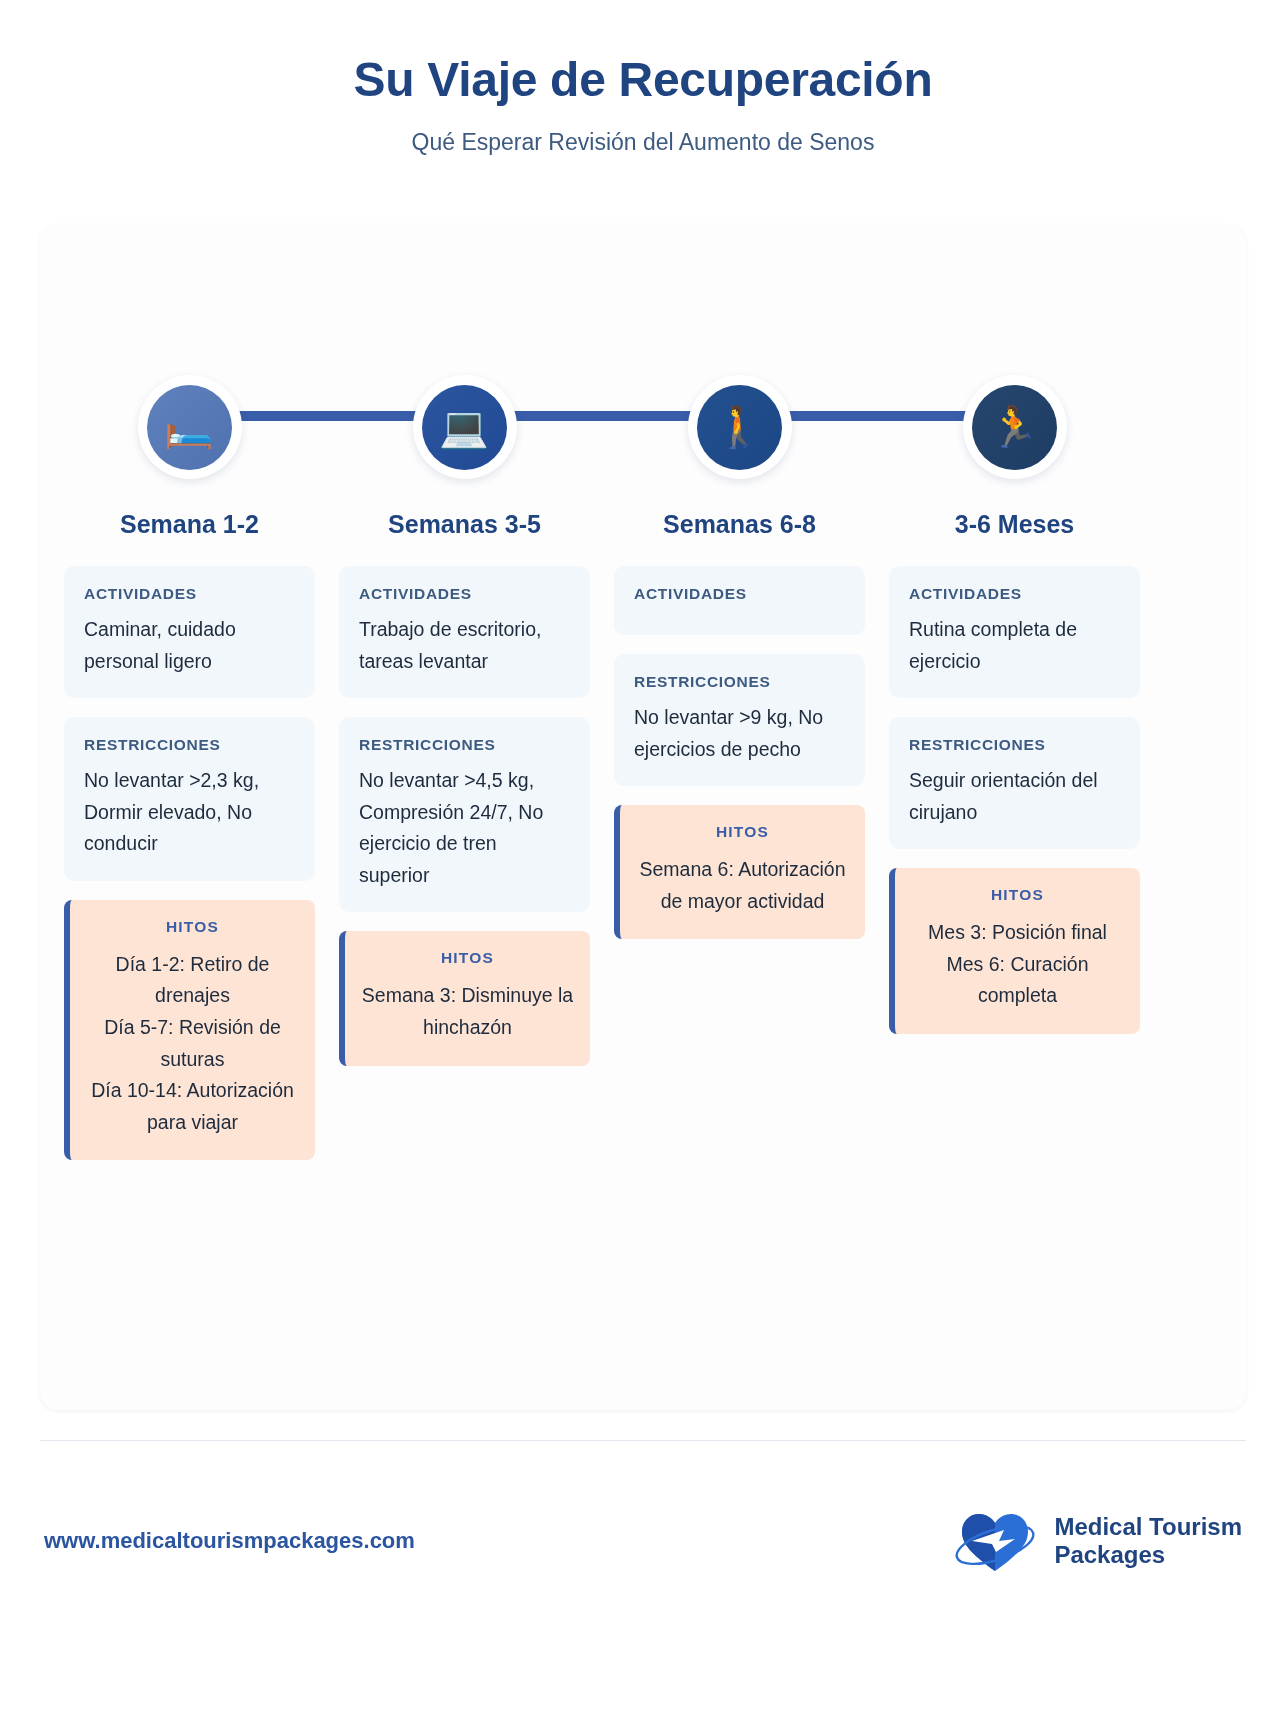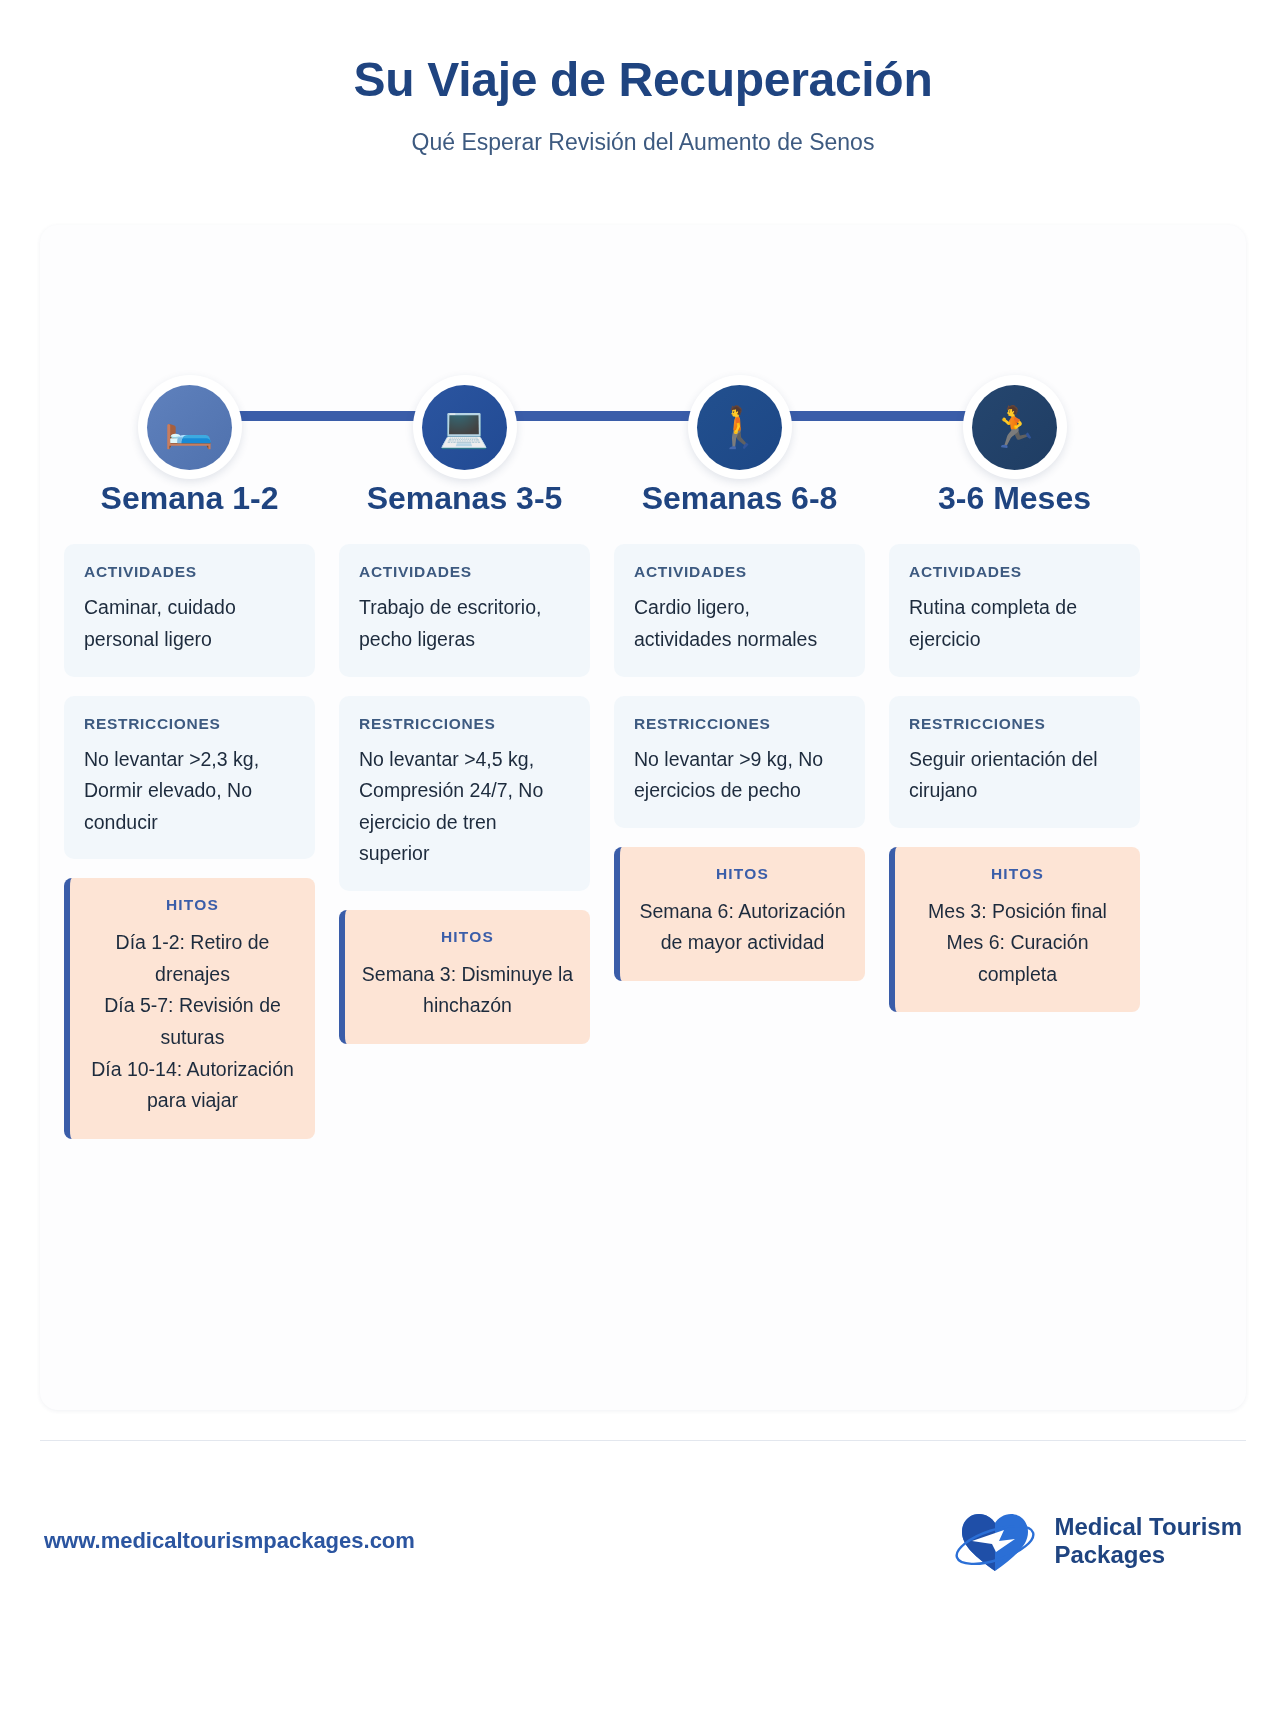--- a/index.html
+++ b/index.html
@@ -110,21 +110,22 @@
     justify-content: center;
     font-size: 40px;
     line-height: 1;
   }
   .node-0 { background: linear-gradient(135deg,#5f81bd 0%,#4f71ad 100%); }
   .node-1 { background: linear-gradient(135deg,#2b55a0 0%,#214a93 100%); }
   .node-2 { background: linear-gradient(135deg,#22508f 0%,#1d4785 100%); }
   .node-3 { background: linear-gradient(135deg,#25466f 0%,#1f3d63 100%); }
 
   .stage-label {
-    font-size: 32px;
+    margin-top: 30px;
+    font-size: 25px;
     font-weight: bold;
     color: #1f4480;
     text-align: center;
     line-height: 1.2;
   }
 
   .boxes {
     margin-top: 27px;
     width: 100%;
     display: flex;
@@ -265,41 +266,40 @@
             </div>
           </div>
           <div class="col">
             <div class="node-wrap">
               <div class="node node-1">💻</div>
             </div>
             <div class="stage-label">Semanas 3-5</div>
             <div class="boxes">
               <div class="info-box">
                 <div class="info-head">ACTIVIDADES</div>
-                <div class="info-body">Trabajo de escritorio, pecho ligeras</div>
+                <div class="info-body">Trabajo de escritorio, tareas levantar</div>
               </div>
               <div class="info-box">
                 <div class="info-head">RESTRICCIONES</div>
                 <div class="info-body">No levantar &gt;4,5 kg, Compresión 24/7, No ejercicio de tren superior</div>
               </div>
               <div class="milestone-box">
                 <div class="milestone-head">HITOS</div>
                 <div class="milestone-line">Semana 3: Disminuye la hinchazón</div>
               </div>
             </div>
           </div>
           <div class="col">
             <div class="node-wrap">
               <div class="node node-2">🚶</div>
             </div>
             <div class="stage-label">Semanas 6-8</div>
             <div class="boxes">
               <div class="info-box">
                 <div class="info-head">ACTIVIDADES</div>
-                <div class="info-body">Cardio ligero, actividades normales</div>
               </div>
               <div class="info-box">
                 <div class="info-head">RESTRICCIONES</div>
                 <div class="info-body">No levantar &gt;9 kg, No ejercicios de pecho</div>
               </div>
               <div class="milestone-box">
                 <div class="milestone-head">HITOS</div>
                 <div class="milestone-line">Semana 6: Autorización de mayor actividad</div>
               </div>
             </div>

